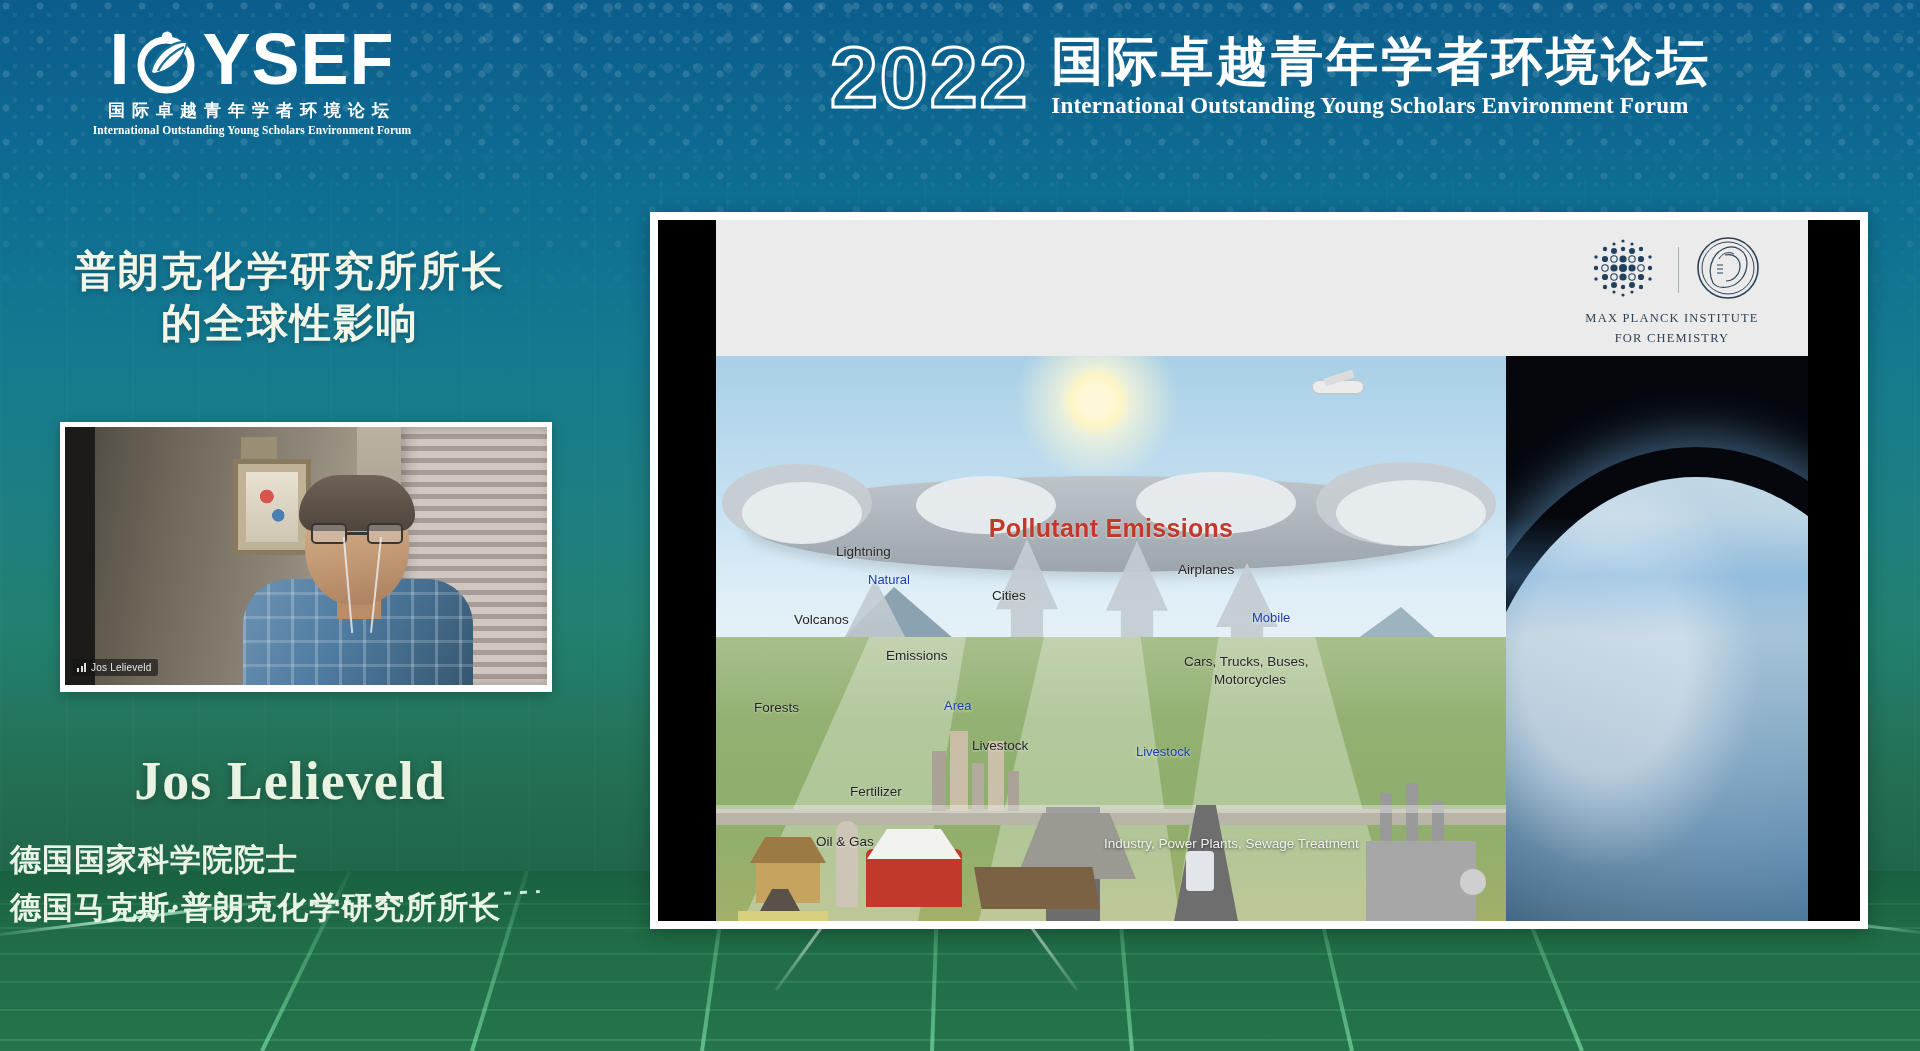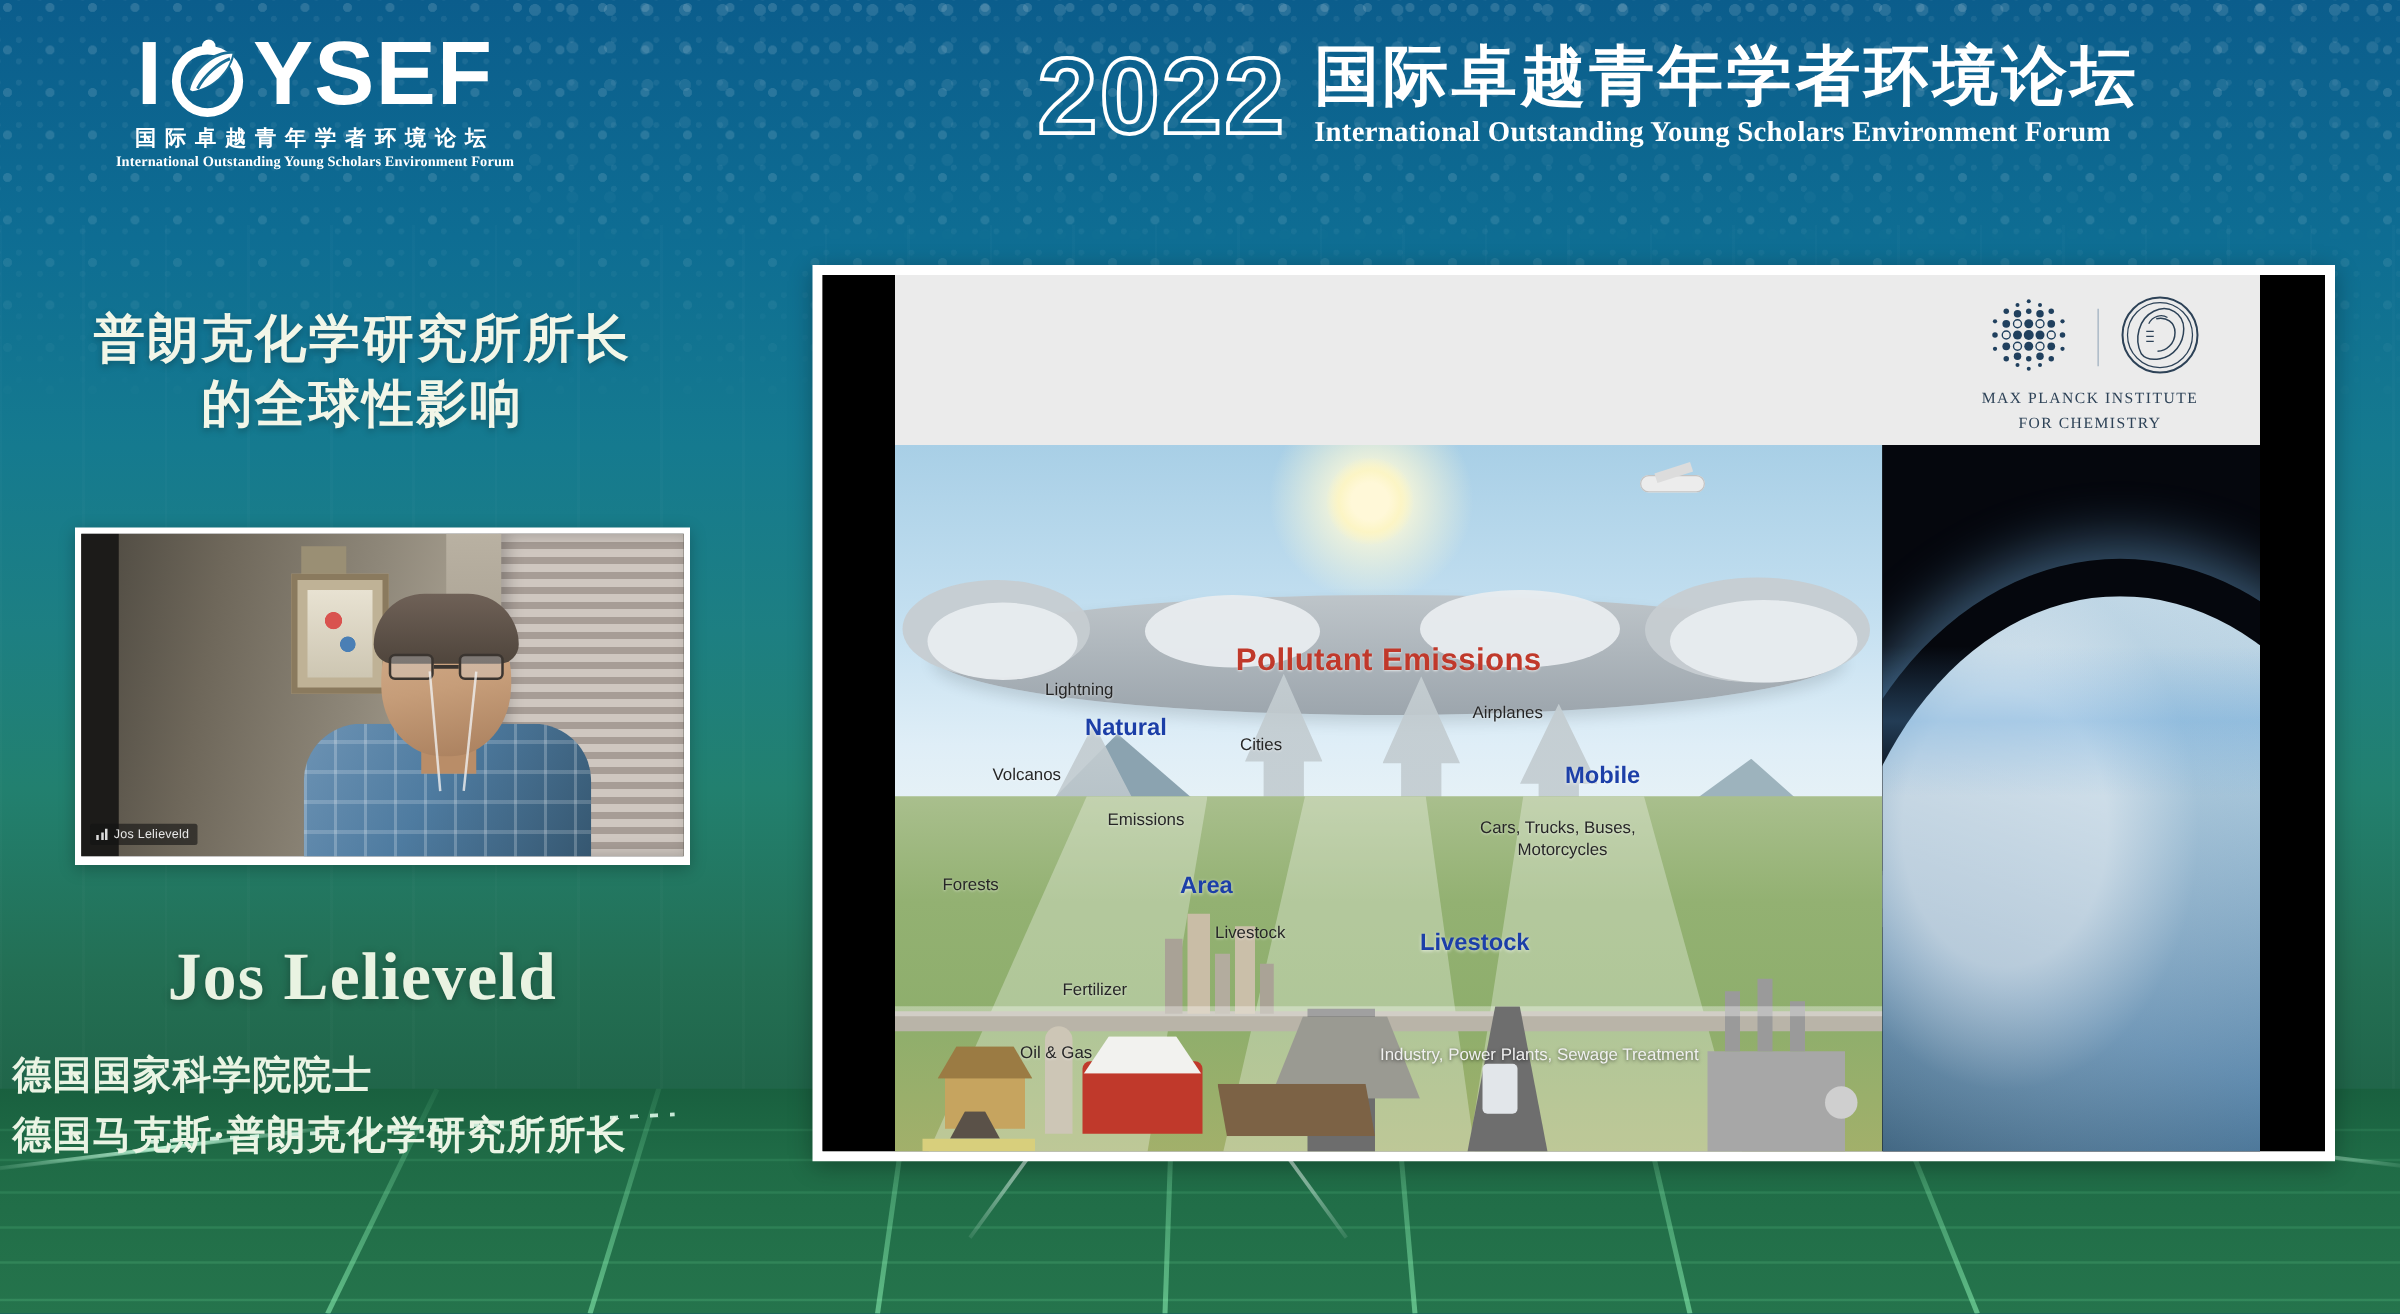--- a/index.html
+++ b/index.html
@@ -228,21 +228,21 @@
     -webkit-clip-path:polygon(50% 0%, 100% 26%, 76% 26%, 76% 100%, 24% 100%, 24% 26%, 0% 26%);
             clip-path:polygon(50% 0%, 100% 26%, 76% 26%, 76% 100%, 24% 100%, 24% 26%, 0% 26%); }
 
   .mtn{ position:absolute; bottom:210px; background:#8fa7b4; }
   .ground{ position:absolute; left:0; bottom:0; width:100%; height:300px;
     background:linear-gradient(180deg,#a9bf8d 0%, #93b172 28%, #8eae6c 60%, #a5b06a 100%); }
   .fan{ position:absolute; bottom:0; background:rgba(255,255,255,.30); }
 
   .lbl{ position:absolute; color:#262626; font-size:13.5px; white-space:nowrap;
     text-shadow:0 1px 2px rgba(255,255,255,.55); }
-  .lbl.big{ color:#1c3fa8; font-size:19px; font-weight:700; text-shadow:0 1px 3px rgba(255,255,255,.7); }
+  .lbl.big{ color:#1c3fa8; font-size:13px; font-weight:400; text-shadow:0 1px 3px rgba(255,255,255,.7); }
 
   
   #earth{ position:absolute; left:848px; top:136px; width:302px; height:581px; background:#05070d; overflow:hidden; }
   #earth .limb{ position:absolute; left:-40px; bottom:-160px; width:460px; height:620px; border-radius:50%;
     background:
       radial-gradient(ellipse at 30% 30%, rgba(255,255,255,.55) 0 18%, rgba(220,235,245,.18) 34%, rgba(120,160,190,0) 62%),
       linear-gradient(200deg,#cfe1ec 0%, #9fc0d6 25%, #5b87ab 55%, #2e5572 78%, #14283c 100%); }
   #earth .glow{ position:absolute; left:-60px; bottom:-150px; width:500px; height:640px; border-radius:50%;
     box-shadow:0 0 44px 14px rgba(120,185,235,.45); }
   #earth .atmo{ position:absolute; left:0; bottom:300px; width:100%; height:120px;

